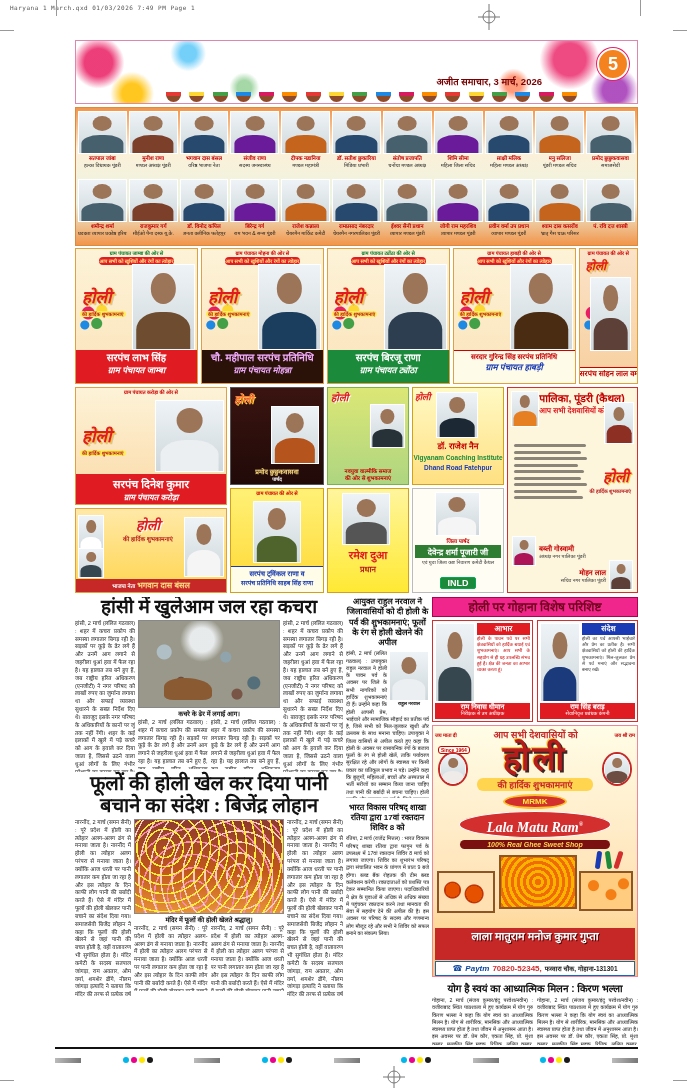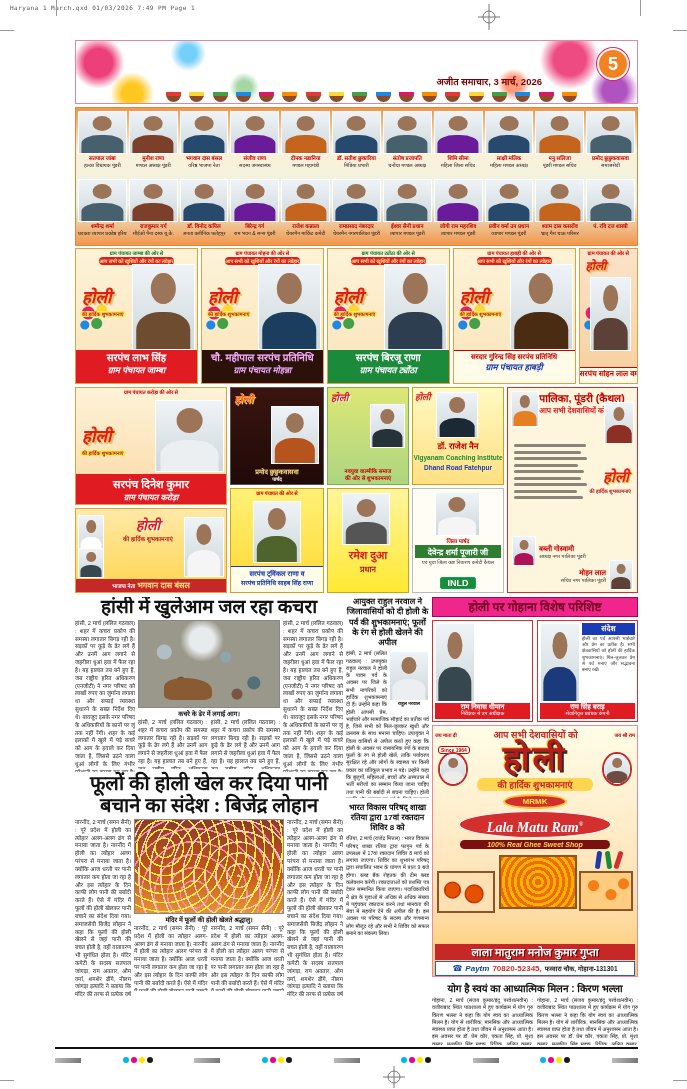--- a/index.html
+++ b/index.html
@@ -204,21 +204,21 @@
 .sw2{left:64px;bottom:6px;width:78px;height:54px;background:
  repeating-radial-gradient(circle at 50% 50%,#ef6c00 0 3px,#ffb300 3px 6px),#ffcc80}
 .sw3{right:2px;bottom:4px;width:54px;height:40px;background:
  radial-gradient(circle at 25% 35%,#f57f17 0 5px,transparent 6px),
  radial-gradient(circle at 60% 60%,#f57f17 0 5px,transparent 6px),
  radial-gradient(circle at 85% 30%,#f57f17 0 5px,transparent 6px),#ffcc80}
 .rocket{position:absolute;top:0;width:5px;height:18px;border-radius:2px}
 .rk1{right:14px;background:#d32f2f;transform:rotate(18deg)}
 .rk2{right:24px;background:#1b8a3a;transform:rotate(-8deg)}
 .rk3{right:34px;background:#1a3bb3;transform:rotate(8deg)}
-.matu-band{position:absolute;left:2px;right:2px;bottom:16px;height:16px;background:#c62828;color:#fff;font-size:11px;font-weight:bold;text-align:center;line-height:16px;text-shadow:1px 1px 0 #4e0000}
+.matu-band{position:absolute;left:2px;right:2px;bottom:16px;height:32px;background:#c62828;color:#fff;font-size:11px;font-weight:bold;text-align:center;line-height:16px;text-shadow:1px 1px 0 #4e0000}
 .paytm{position:absolute;left:2px;right:2px;bottom:0;height:15px;background:#fff;border:1px solid #1565c0;display:flex;align-items:center;justify-content:center;gap:3px}
 .pt-ic{color:#0d47a1;font-size:8px}
 .pt-w{color:#0d47a1;font-weight:bold;font-style:italic;font-size:8px}
 .pt-no{color:#d32f2f;font-weight:bold;font-size:8px}
 .pt-ad{color:#222;font-weight:bold;font-size:6.5px}
 .art5{margin-top:4px}
 .h5a{font-size:10px;font-weight:bold;color:#111;text-align:center}
 .a5body{display:flex;gap:4px;margin-top:2px;height:48px;overflow:hidden}
 .a5body .tcol{flex:1;height:100%;font-size:5.2px}
 
@@ -590,20 +590,24 @@
     <div class="mh2">भारत विकास परिषद् शाखा रतिया द्वारा 17वां रक्तदान शिविर 8 को</div>
     <div class="mbody mb2">रतिया, 2 मार्च (राजेंद्र मित्तल) : भारत विकास परिषद् शाखा रतिया द्वारा फागुन पर्व के उपलक्ष्य में 17वां रक्तदान शिविर 8 मार्च को लगाया जाएगा। शिविर का शुभारंभ परिषद् द्वारा संचालित भवन के प्रांगण में प्रातः 9 बजे होगा। ब्लड बैंक रोहतक की टीम ब्लड कलेक्शन करेगी। रक्तदाताओं को प्रशस्ति पत्र देकर सम्मानित किया जाएगा। पदाधिकारियों ने क्षेत्र के युवाओं से अधिक से अधिक संख्या में पहुंचकर रक्तदान करने तथा मानवता की सेवा में सहयोग देने की अपील की है। इस अवसर पर परिषद के सदस्य और गणमान्य लोग मौजूद रहे और सभी ने शिविर को सफल बनाने का संकल्प लिया।</div>
   </div>
 
   <div class="a news-right">
     <div class="gbanner">होली पर गोहाना विशेष परिशिष्ट</div>
     <div class="gboxes">
       <div class="gbox">
         <div class="gb-top">
           <div class="sil gb-ph" style="--cl:#37474f"></div>
+          <div class="gb-right">
+            <div class="gb-h gh-red">आभार</div>
+            <div class="gb-txt tx-red">होली के पावन पर्व पर सभी क्षेत्रवासियों को हार्दिक बधाई एवं शुभकामनाएं। आप सभी के सहयोग से ही यह उपलब्धि संभव हुई है। क्षेत्र की जनता का आभार व्यक्त करता हूं।</div>
+          </div>
         </div>
         <div class="gb-cap">
             <div class="n">राम निवास धीमान</div>
             <div class="r">निरीक्षक से उप अधीक्षक</div>
           </div>
       </div>
       <div class="gbox">
         <div class="gb-top">
           <div class="sil gb-ph" style="--cl:#1a3a7c"></div>
           <div class="gb-right">

